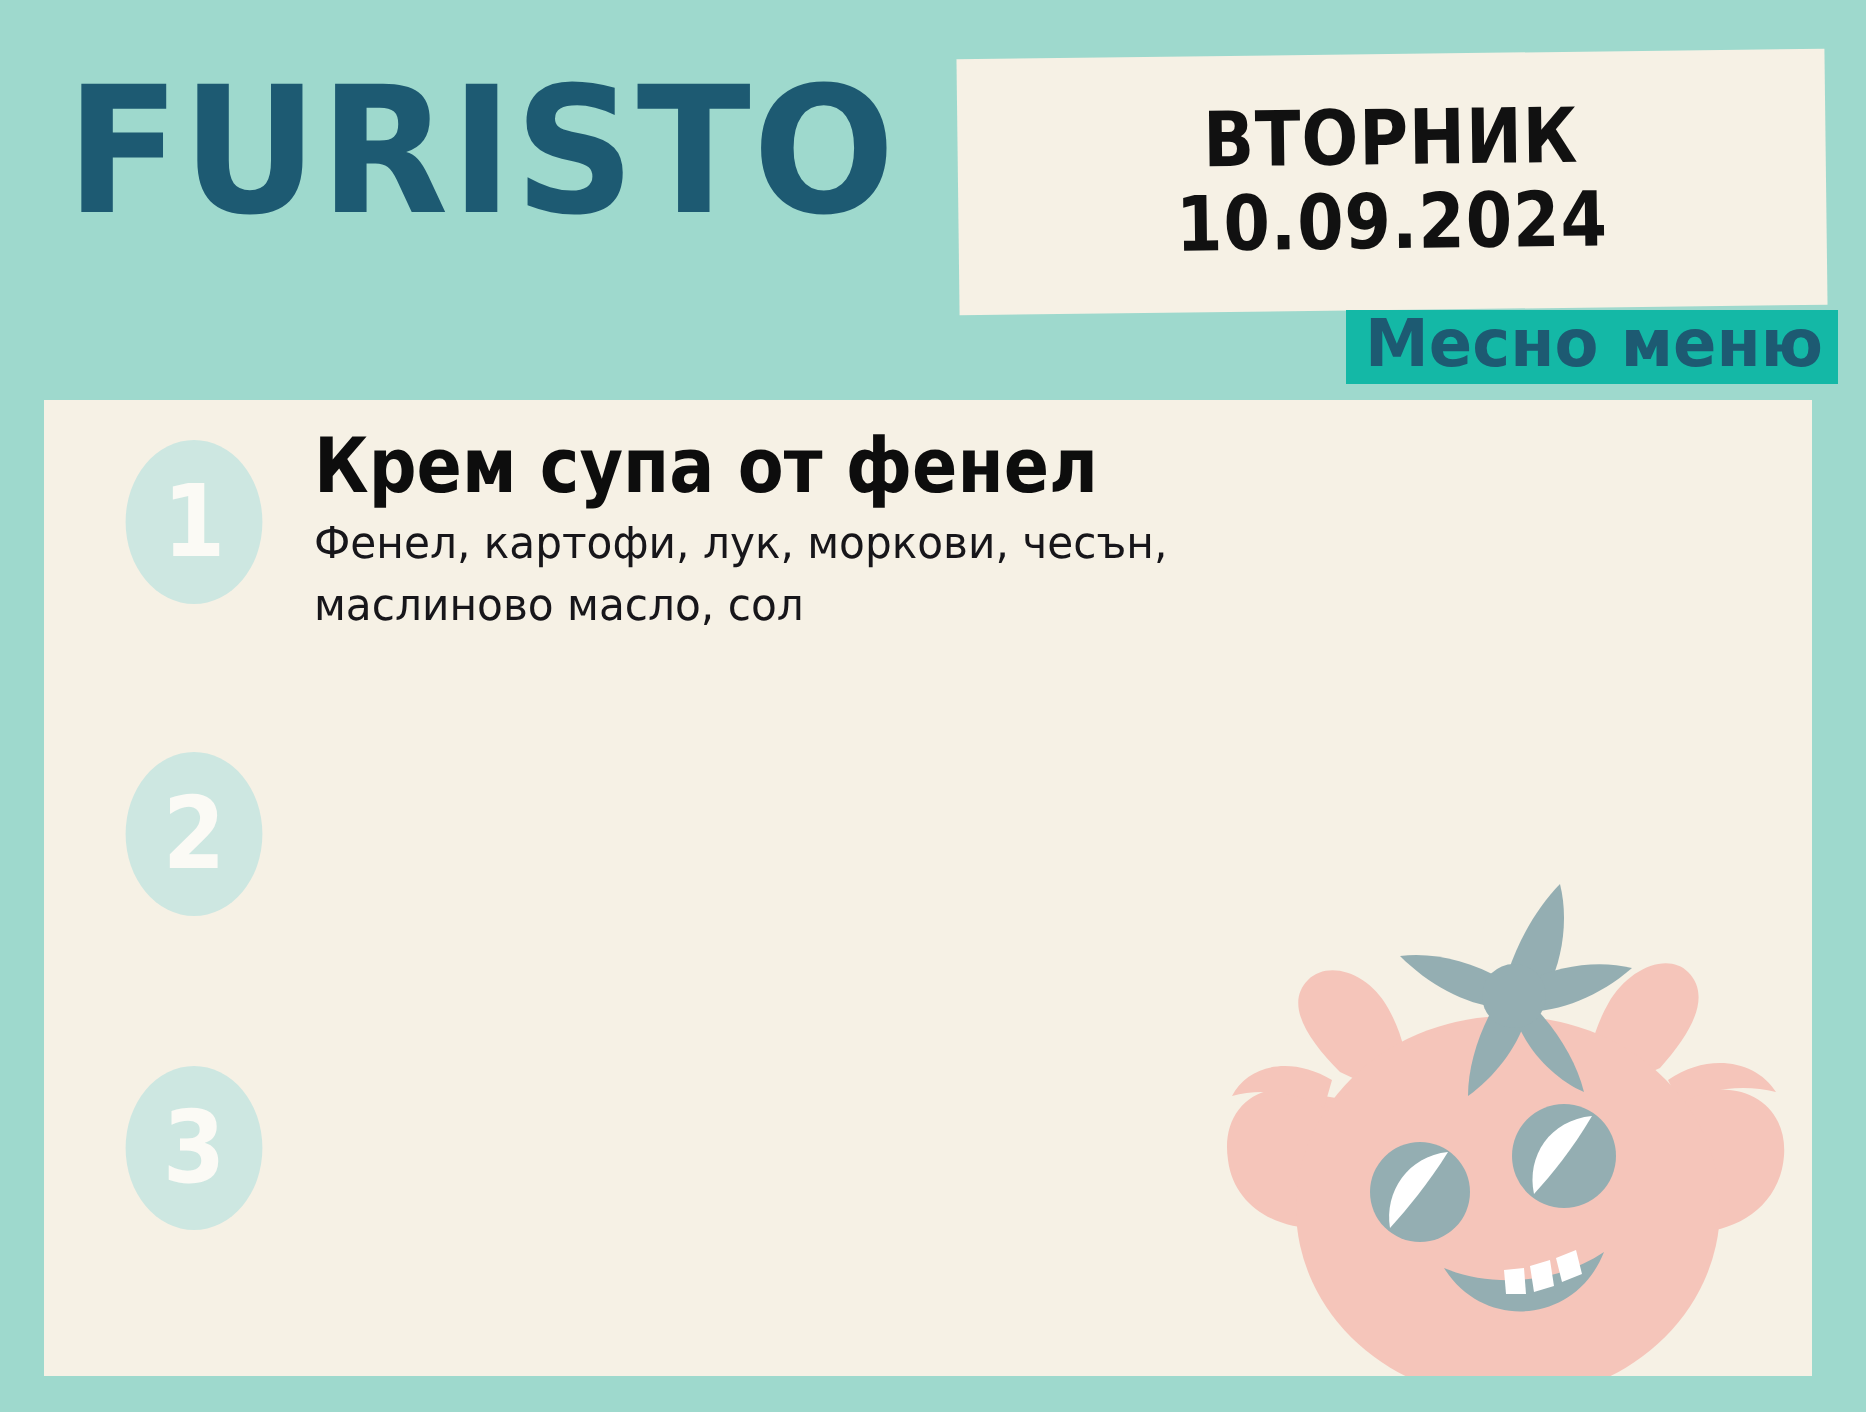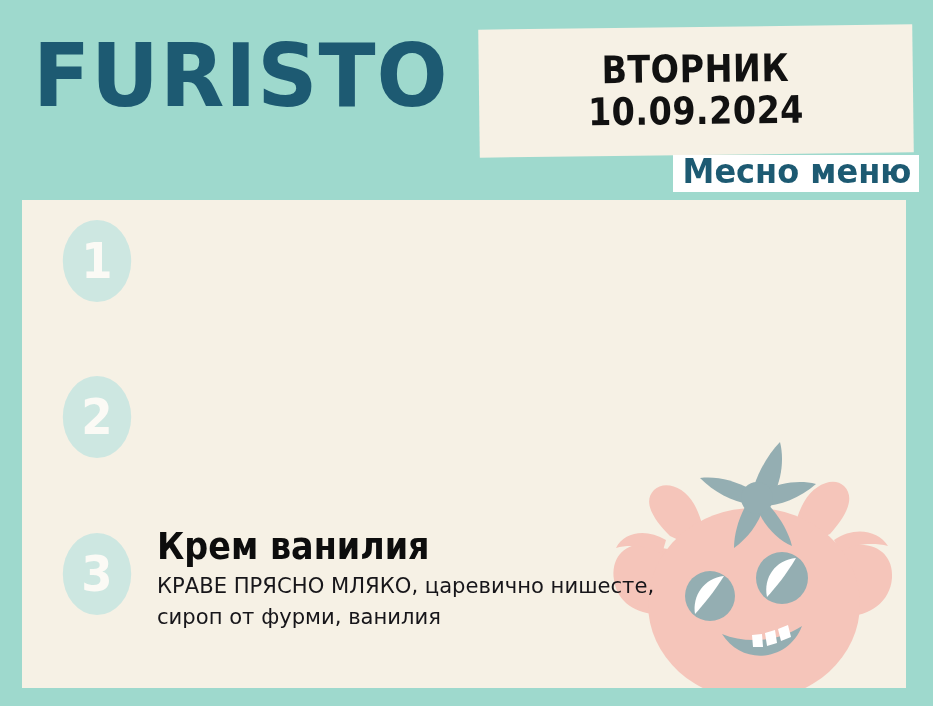--- a/index.html
+++ b/index.html
@@ -72,21 +72,21 @@
     letter-spacing: 0.5px;
     white-space: nowrap;
   }
   .date-card .weekday { font-size: 38px; }
   .date-card .datenum { font-size: 38px; }
 
   .meat-menu-wrap {
     position: absolute;
     right: 14px;
     top: 155px;
-    background: #ffffff;
+    background: #14b8a6;
     padding: 0 4px 2px 6px;
   }
   .meat-menu {
     font-family: "DejaVu Sans", sans-serif;
     font-weight: 700;
     font-size: 33px;
     line-height: 1.05;
     color: #1d5a72;
     transform: scaleX(0.97);
     white-space: nowrap;
@@ -243,31 +243,31 @@
           <path d="M163 205 L173 202 L175 215 L165 218 Z"></path>
           <path d="M176 201 L186 197 L189 209 L179 213 Z"></path>
         </g>
       </svg>
     </div>
 
     <ul class="menu-list">
 
       <li class="menu-item i0">
         <div class="badge">1</div>
+        <div class="item-text">
+          <div class="dish-name">Крем супа от фенел</div>
+          <div class="ingredients">Фенел, картофи, лук, моркови, чесън,
+ маслиново масло, сол</div>
+        </div>
       </li>
 
       <li class="menu-item i1">
         <div class="badge">2</div>
       </li>
 
       <li class="menu-item i2">
         <div class="badge">3</div>
-        <div class="item-text">
-          <div class="dish-name">Крем ванилия</div>
-          <div class="ingredients">КРАВЕ ПРЯСНО МЛЯКО,  царевично нишесте,
- сироп от фурми, ванилия</div>
-        </div>
       </li>
 
     </ul>
   </div>
 
 </div>
 
 </body></html>

